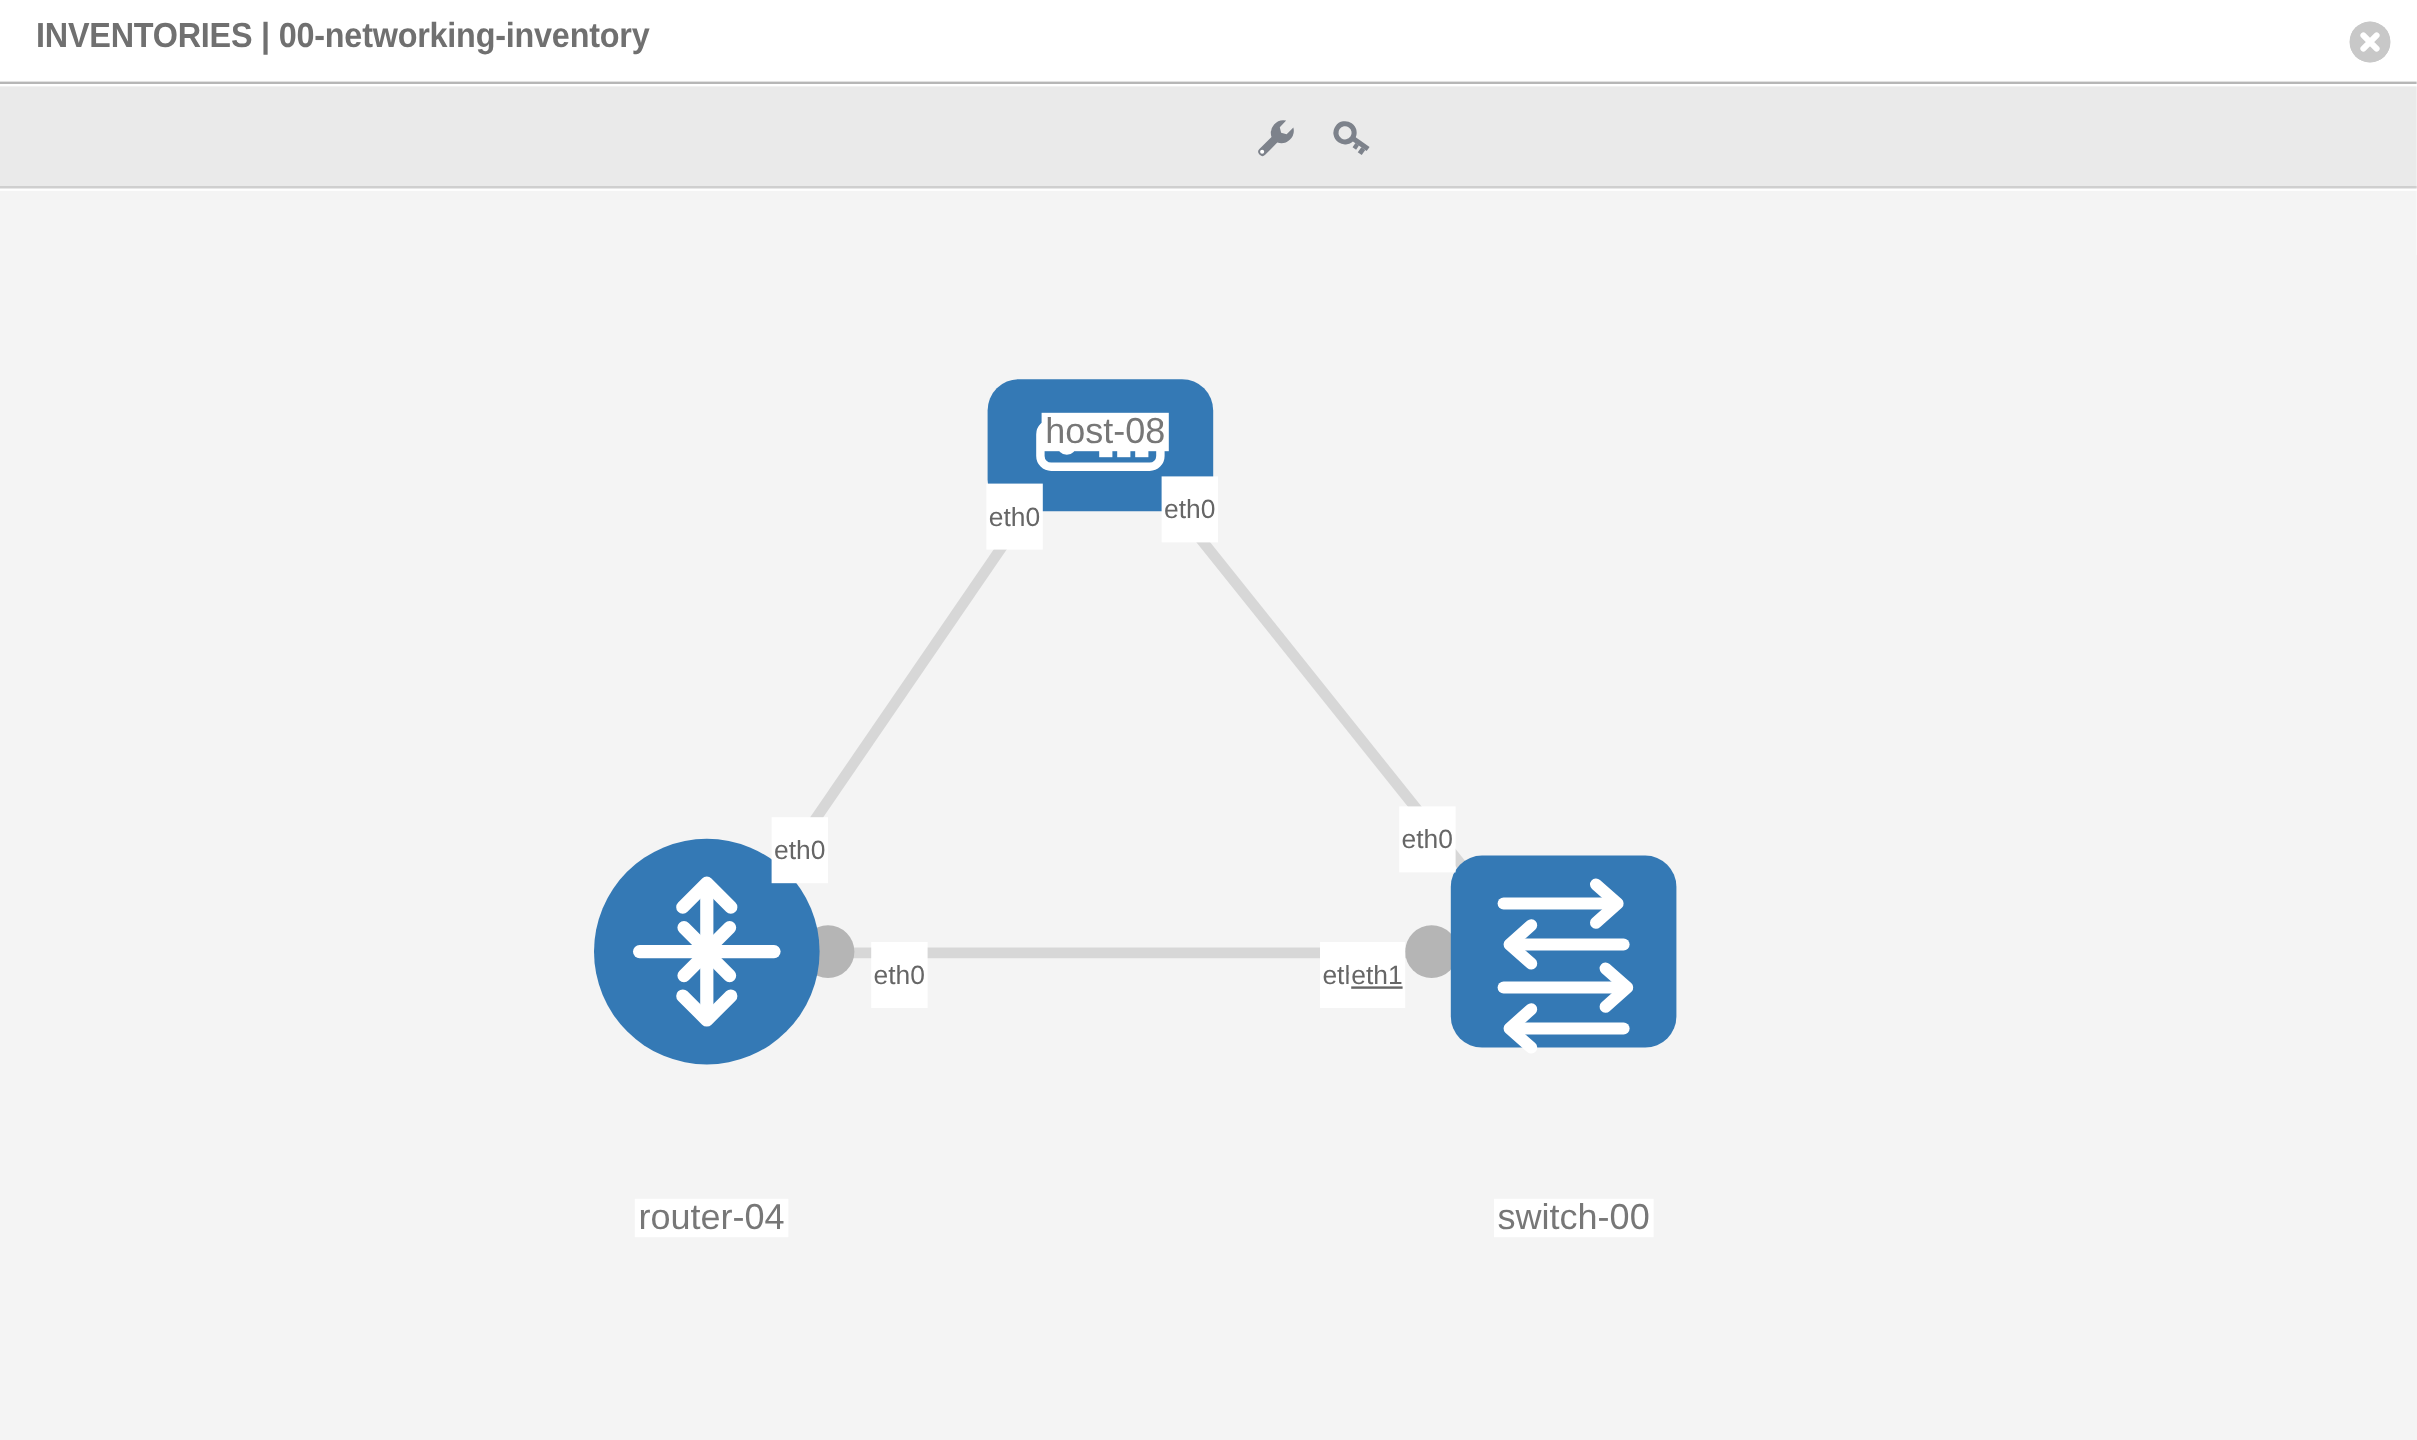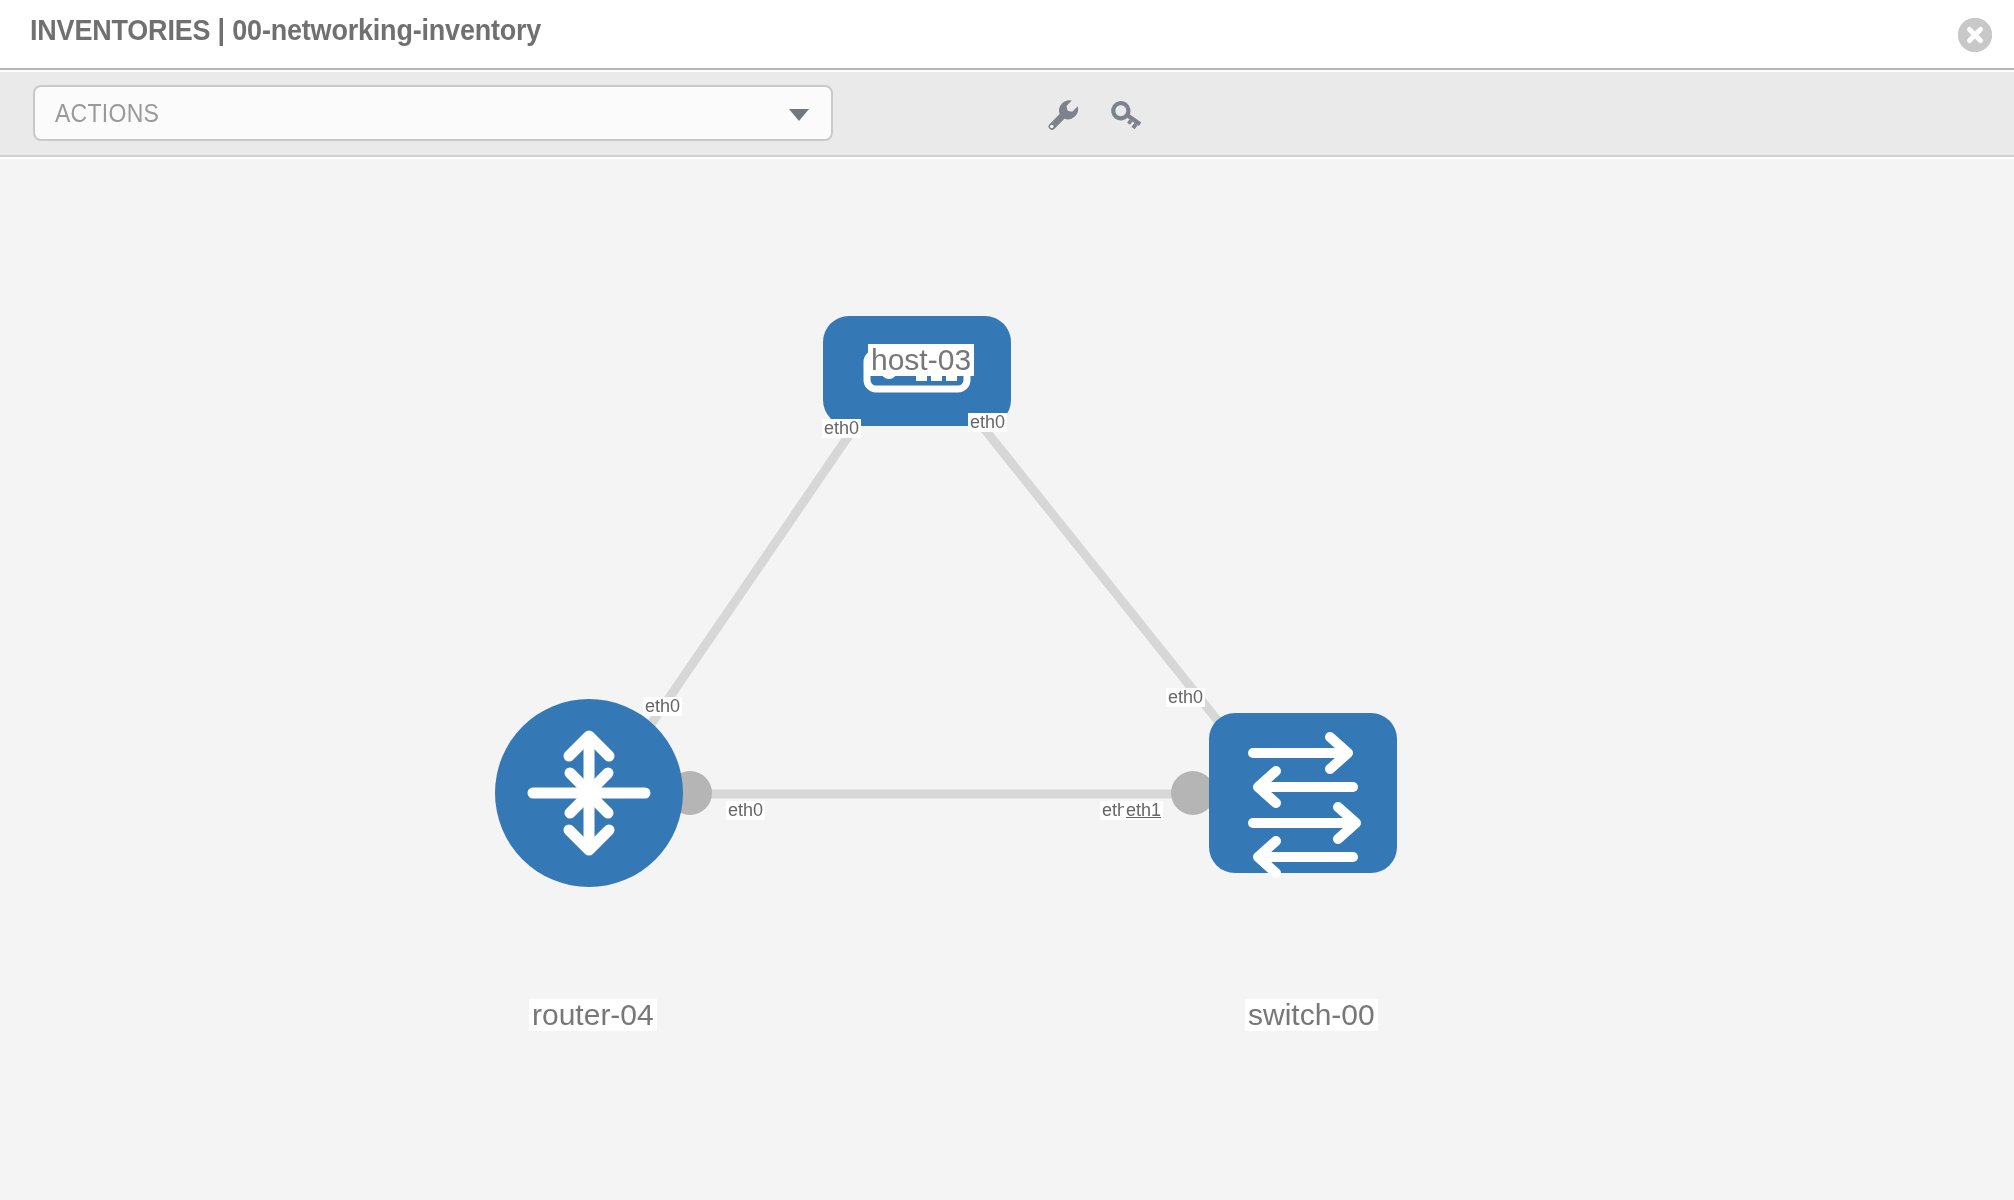--- a/index.html
+++ b/index.html
@@ -133,48 +133,43 @@
     color: #777777;
     font-size: 30px;
     white-space: nowrap;
     padding: 0 3px;
     line-height: 1.06;
   }
   .plabel {
     position: absolute;
     background: #ffffff;
     color: #666666;
-    font-size: 18px;
-    white-space: nowrap;
-    padding: 0 2px;
+    font-size: 22px;
+    white-space: nowrap;
+    padding: 16px 2px;
     line-height: 1.06;
-    margin-top: 16px;
   }
 </style>
 </head>
 <body>
 
 <div class="app">
 
   <div class="header">
     <div class="page-title">INVENTORIES | 00-networking-inventory</div>
     <button class="close-btn" aria-label="close">
       <svg viewBox="0 0 34 34" xmlns="http://www.w3.org/2000/svg">
         <circle cx="17" cy="17" r="17" fill="#c8c8c8"></circle>
         <path d="M11.5 11.5 L22.5 22.5 M22.5 11.5 L11.5 22.5" stroke="#ffffff" stroke-width="5" stroke-linecap="round"></path>
       </svg>
     </button>
   </div>
 
   <div class="toolbar"></div>
 
-  <div class="actions-select">
-    <span class="actions-label">ACTIONS</span>
-    <span class="caret"></span>
-  </div>
 
   <div class="tool-icon icon-wrench">
     <svg viewBox="0 0 40 40" xmlns="http://www.w3.org/2000/svg">
       <path d="M28.8 5.5 a10.5 10.5 0 0 0 -12.2 13.6 L6.5 29.2 a3.2 3.2 0 0 0 0 4.5 l0.3 0.3 a3.2 3.2 0 0 0 4.5 0 L21.4 23.8 a10.5 10.5 0 0 0 13.4 -12.6 l-5.6 5.6 -4.6 -1.1 -1.1 -4.6 z" fill="#7d828b"></path>
       <circle cx="8.8" cy="31.4" r="1.7" fill="#ffffff"></circle>
     </svg>
   </div>
 
   <div class="tool-icon icon-key">
     <svg viewBox="0 0 40 40" xmlns="http://www.w3.org/2000/svg">
@@ -251,21 +246,21 @@
           <line x1="1253" y1="664" x2="1355" y2="664"></line>
           <polyline points="1338,648 1356,664 1338,680"></polyline>
 
           <line x1="1353" y1="698" x2="1259" y2="698"></line>
           <polyline points="1276,682 1258,698 1276,714"></polyline>
         </g>
       </g>
     </svg>
 
     <div class="plabel" style="left:822px; top:244px;">eth0</div>
-    <div class="nlabel" style="left:868px; top:185px;">host-03</div>
+    <div class="nlabel" style="left:868px; top:185px;">host-08</div>
     <div class="plabel" style="left:968px; top:238px;">eth0</div>
 
     <div class="plabel" style="left:643px; top:522px;">eth0</div>
     <div class="plabel" style="left:1166px; top:513px;">eth0</div>
 
     <div class="plabel" style="left:726px; top:626px;">eth0</div>
     <div class="plabel" style="left:1100px; top:626px;">eth</div>
     <div class="plabel" style="left:1124px; top:626px;text-decoration:underline;">eth1</div>
 
     <div class="nlabel" style="left:529px; top:840px;">router-04</div>

